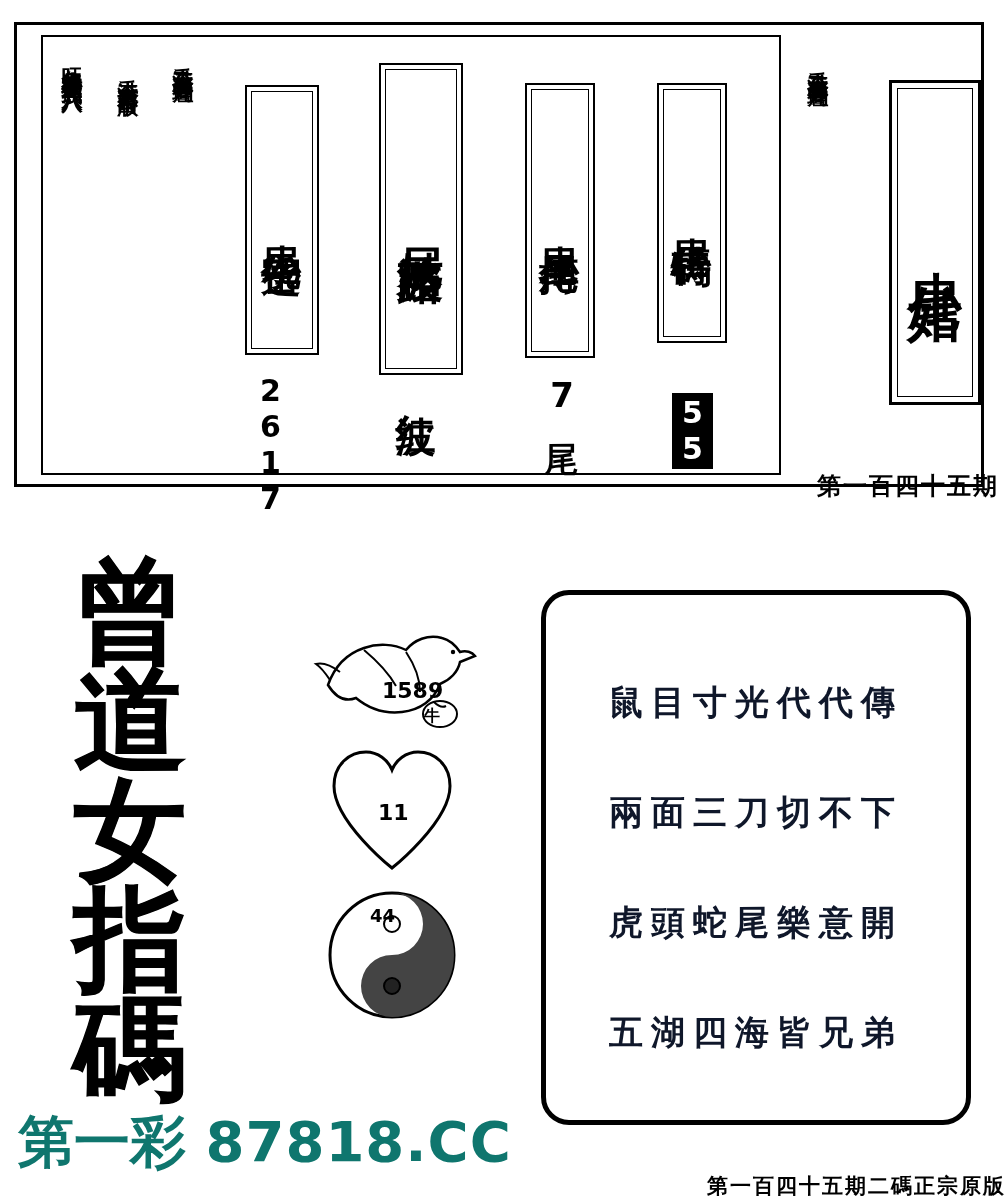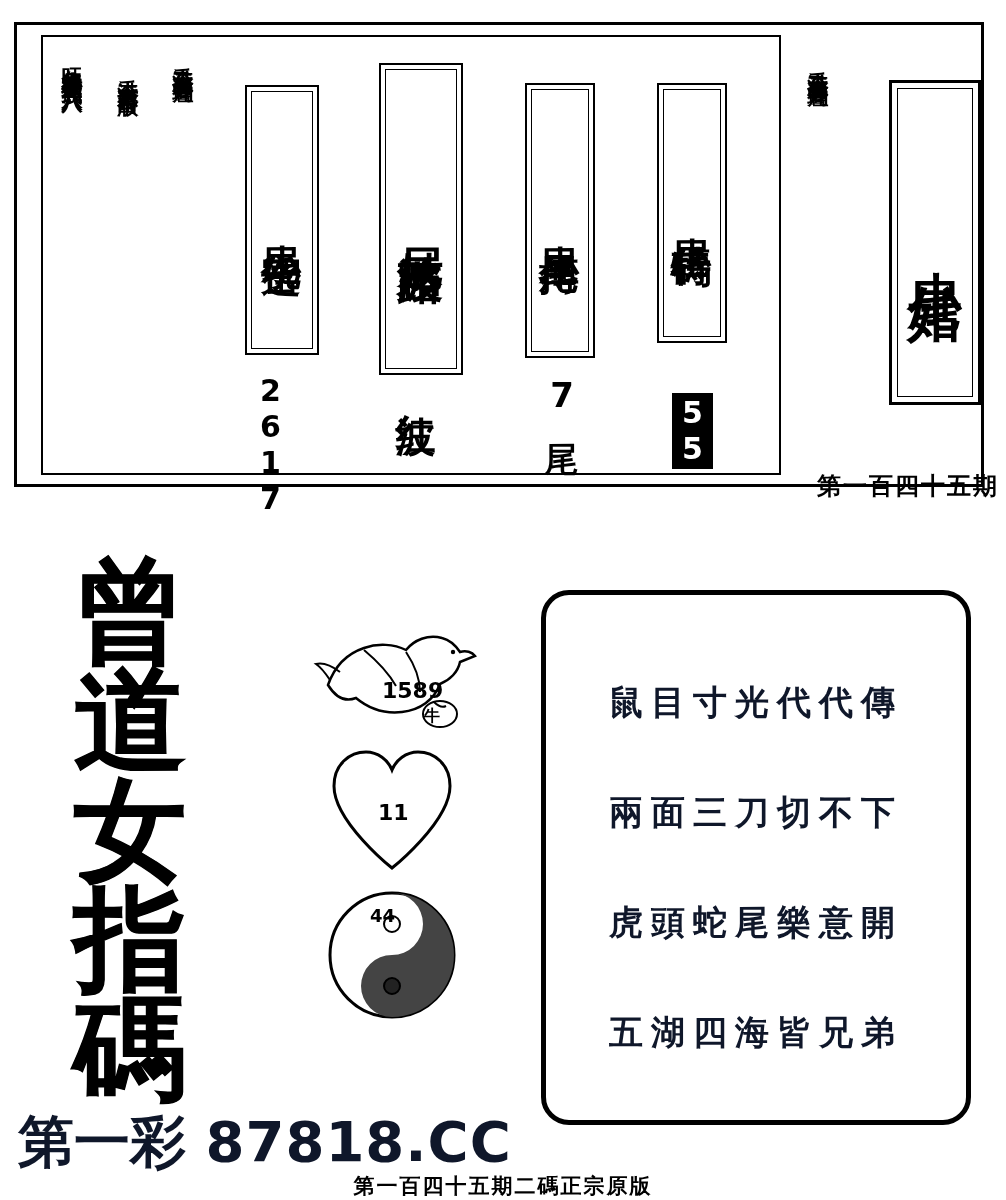--- a/index.html
+++ b/index.html
@@ -194,32 +194,32 @@
   }
 
   
   #watermark {
     position: absolute;
     left: 18px;
     top: 1105px;
     font-family: "DejaVu Sans", sans-serif;
     font-weight: bold;
     font-size: 56px;
-    color: #0f172a;
+    color: #0f766e;
     letter-spacing: 0px;
     white-space: nowrap;
   }
   #watermark .dom { letter-spacing: 1px; }
 
   #footer-line {
     position: absolute;
     left: 0;
     top: 1172px;
     width: 1006px;
-    text-align: center;
+    text-align: right;
     font-family: "DejaVu Sans", sans-serif;
     font-weight: bold;
     font-size: 21px;
     letter-spacing: 2px;
     color: #000;
   }
 </style>
 </head>
 <body>
 

